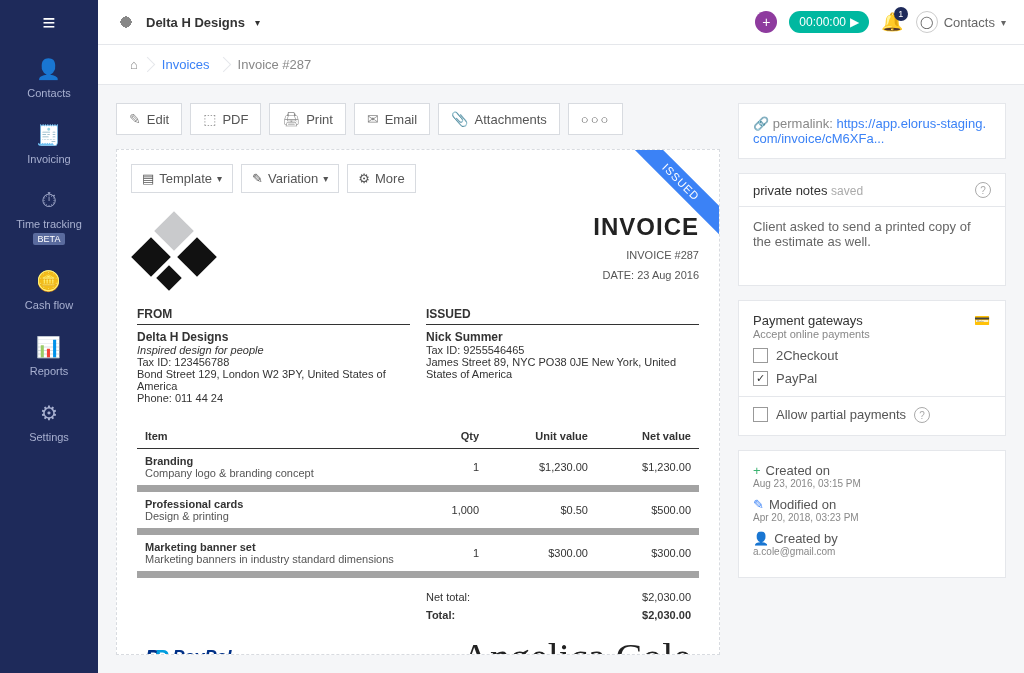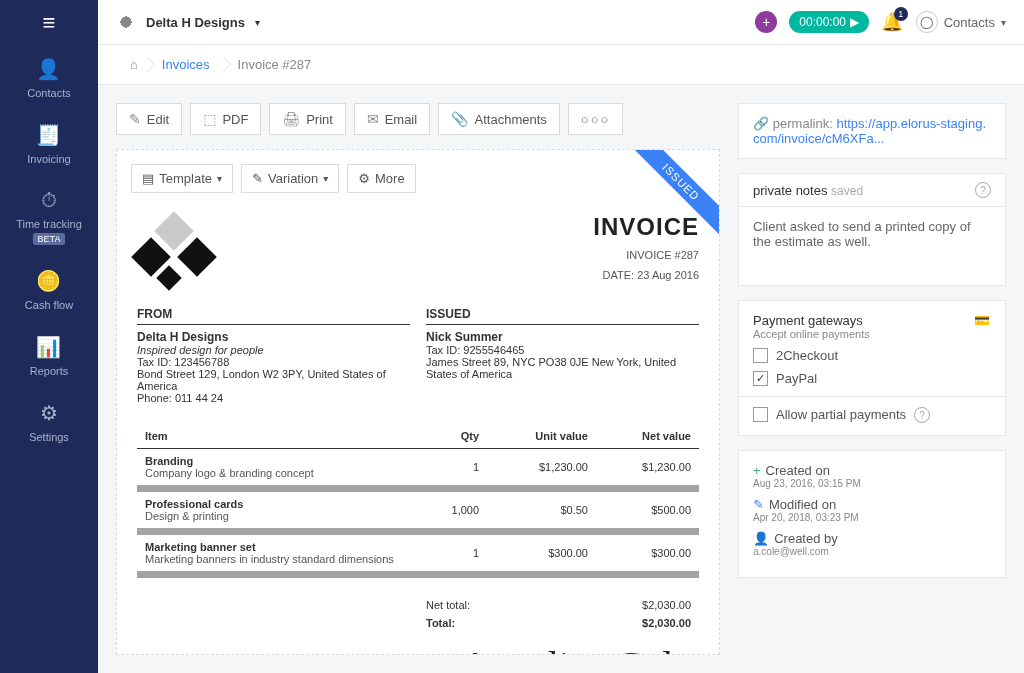--- a/index.html
+++ b/index.html
@@ -67,21 +67,21 @@
 .party .name { font-weight: bold; font-size: 12px; }
 .party .tagline { font-style: italic; }
 
 .items { width: 100%; border-collapse: collapse; font-size: 11px; }
 .items th, .items td { padding: 6px 8px; text-align: right; border-bottom: 7px solid #a3a3a3; }
 .items th { color: #333; font-weight: 600; border-bottom: 1px solid #333; }
 .items th:first-child, .items td:first-child { text-align: left; width: 50%; }
 .items .iname { font-weight: bold; }
 .items .idesc { color: #555; }
 
-.totals { width: 50%; margin-left: auto; margin-top: 18px; font-size: 11px; }
+.totals { width: 50%; margin-left: auto; margin-top: 10px; font-size: 11px; }
 .totals-row { display: flex; justify-content: space-between; padding: 3px 8px; }
 .totals-row.bold { font-weight: bold; }
 
 .foot-row { display: flex; justify-content: space-between; align-items: center; margin-top: 10px; padding: 0 8px; }
 .paypal { color: #003087; font-weight: bold; font-size: 18px; font-style: italic; display: flex; align-items: center; }
 .paypal .pp-p { color: #003087; font-size: 22px; margin-right: -6px; }
 .paypal .pp-p2 { color: #009cde; font-size: 22px; margin-right: 4px; }
 .signature { font-family: "Brush Script MT", cursive; font-size: 40px; color: #222; }
 
 .side-card { background: #fff; border: 1px solid #e5e7eb; padding: 12px 14px; font-size: 13px; }
@@ -373,18 +373,18 @@
               <span class="mi pen">✎</span>
               <span>Modified on</span>
             </div>
           <div class="mval">Apr 20, 2018, 03:23 PM</div>
         </div>
         <div class="mrow">
           <div class="mlabel">
               <span class="mi user">👤</span>
               <span>Created by</span>
             </div>
-          <div class="mval">a.cole@well.com</div>
+          <div class="mval">a.cole@gmail.com</div>
         </div>
       </div>
     </div>
   </div>
 </div>
 
 </body></html>

